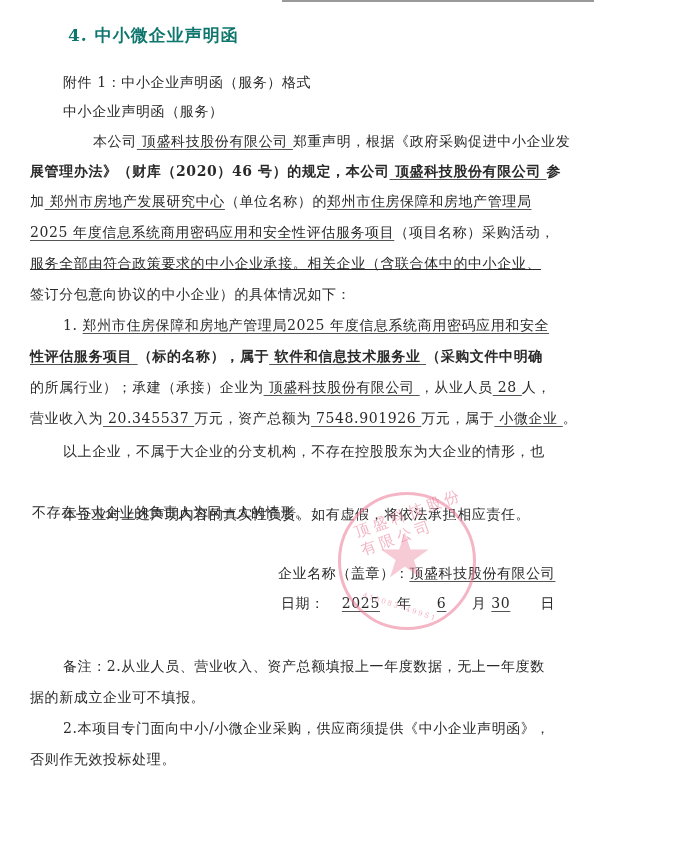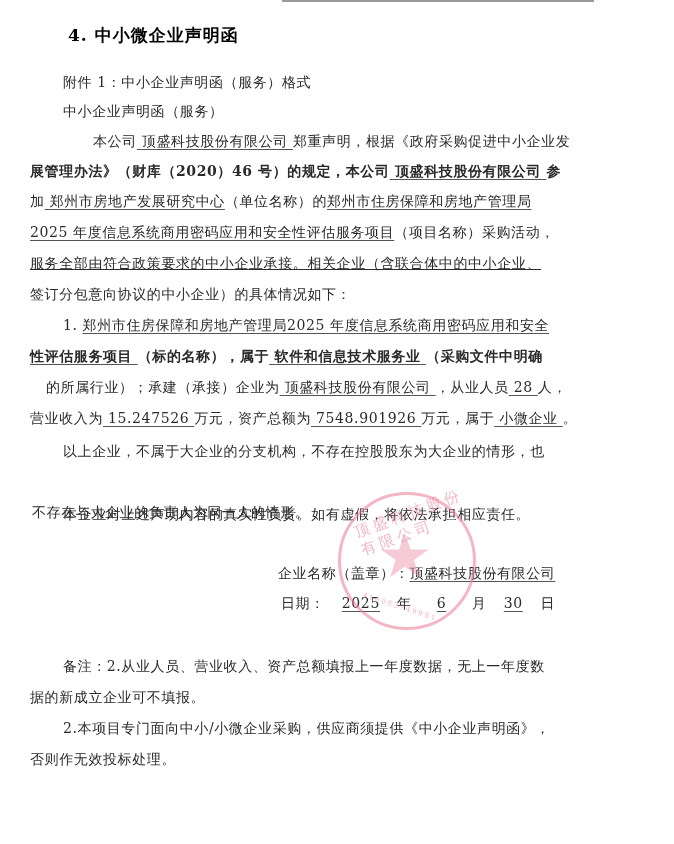--- a/index.html
+++ b/index.html
@@ -16,21 +16,21 @@
     position: absolute; left: 0; white-space: nowrap;
     font-size: 14px; line-height: 20px; letter-spacing: 0.6px;
   }
   .u {
     text-decoration: underline; text-decoration-color: #555;
     text-underline-offset: 3px; text-decoration-thickness: 1px;
   }
   .pad { display: inline-block; }
   .title {
     position: absolute; left: 68px; top: 24px;
-    font-size: 17px; font-weight: bold; letter-spacing: 1px; color: #000000;
+    font-size: 17px; font-weight: bold; letter-spacing: 1px; color: #0f766e;
   }
   .stamp {
     position: absolute; left: 338px; top: 492px; width: 138px; height: 138px;
     border-radius: 50%; border: 3px solid rgba(235,120,150,0.55);
     box-sizing: border-box; pointer-events: none;
   }
   .stamp .star {
     position: absolute; left: 36px; top: 30px; font-size: 62px; line-height: 62px;
     color: rgba(238,140,165,0.45);
   }
@@ -67,41 +67,41 @@
 </div>
 <div class="line" style="left:30px; top:253px;text-decoration:underline;">服务全部由符合政策要求的中小企业承接。相关企业（含联合体中的中小企业、</div>
 <div class="line" style="left:30px; top:284px;">签订分包意向协议的中小企业）的具体情况如下：</div>
 
 <div class="line" style="left:63px; top:315px;">
   <span>1. </span><span class="u">郑州市住房保障和房地产管理局2025 年度信息系统商用密码应用和安全</span>
 </div>
 <div class="line" style="left:30px; top:346px;font-weight:bold;">
   <span class="u">性评估服务项目 </span><span>（标的名称），属于</span><span class="u"> 软件和信息技术服务业 </span><span>（采购文件中明确</span>
 </div>
-<div class="line" style="left:46px; top:377px;text-align:right;">
+<div class="line" style="left:30px; top:377px;text-align:right;">
   <span>的所属行业）；承建（承接）企业为</span><span class="u"> 顶盛科技股份有限公司 </span><span>，从业人员</span><span class="u"> 28 </span><span>人，</span>
 </div>
 <div class="line" style="left:30px; top:408px;">
-  <span>营业收入为</span><span class="u"> 15.247526 </span><span>万元，资产总额为</span><span class="u"> 7548.901926 </span><span>万元，属于</span><span class="u"> 小微企业 </span><span>。</span>
+  <span>营业收入为</span><span class="u"> 20.345537 </span><span>万元，资产总额为</span><span class="u"> 7548.901926 </span><span>万元，属于</span><span class="u"> 小微企业 </span><span>。</span>
 </div>
 
 <div class="line" style="left:63px; top:441px;">以上企业，不属于大企业的分支机构，不存在控股股东为大企业的情形，也</div>
 <div class="line" style="left:32px; top:472px;margin-top:30px;">不存在与大企业的负责人为同一人的情形。</div>
 <div class="line" style="left:63px; top:504px;">本企业对上述声明内容的真实性负责。如有虚假，将依法承担相应责任。</div>
 
 <div class="line" style="left:278px; top:563px;">
   <span>企业名称（盖章）：</span><span class="u">顶盛科技股份有限公司</span>
 </div>
 <div class="line" style="left:281px; top:593px;">
   <span>日期：</span>
   <span class="u pad" style="width:62px;text-align:center">2025</span>
   <span>年</span>
   <span class="u pad" style="width:50px;text-align:center">6</span>
   <span>月</span>
-  <span class="u pad" style="width:44px;text-align:center">30</span>
+  <span class="u pad" style="width:44px;">30</span>
   <span>日</span>
 </div>
 
 <div class="stamp">
   <div class="ring-text">顶盛科技股份有限公司</div>
   <div class="star">★</div>
   <div class="num">4100837499S1</div>
 </div>
 
 <div class="line" style="left:63px; top:656px;">备注：2.从业人员、营业收入、资产总额填报上一年度数据，无上一年度数</div>

